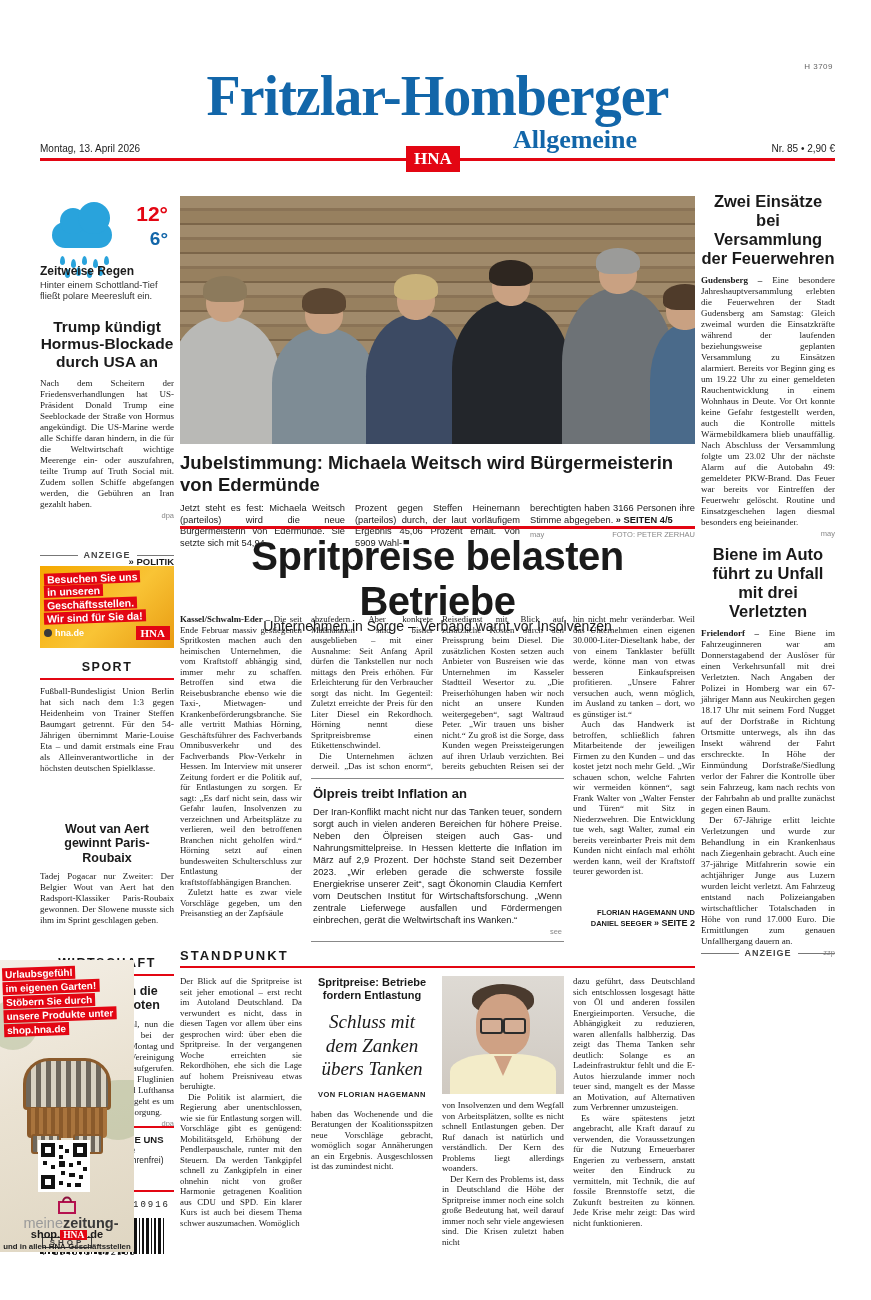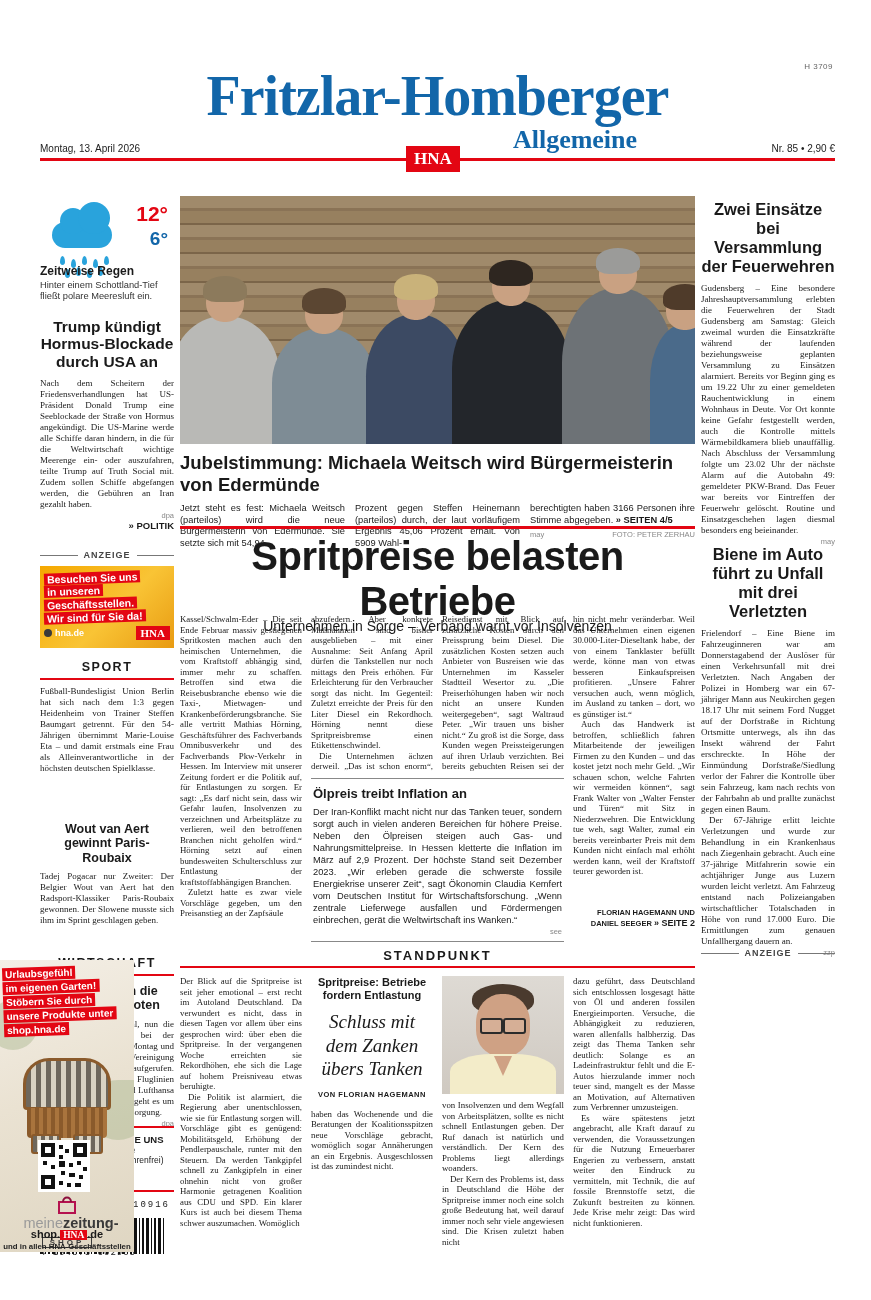--- a/index.html
+++ b/index.html
@@ -25,21 +25,21 @@
   
   .body-txt { font-family:"Liberation Serif", serif; font-size:9px; line-height:11px;
     text-align:justify; hyphens:auto; -webkit-hyphens:auto; }
   .body-sm { font-family:"Liberation Serif", serif; font-size:8.8px; line-height:10.5px;
     text-align:justify; hyphens:auto; -webkit-hyphens:auto; }
   .indent { text-indent:8px; }
   .credit { font-size:7.5px; color:#888; text-align:right; margin-top:1px; }
   .sec-head { font-weight:bold; font-size:12.5px; letter-spacing:1.5px; text-align:center;
     border-bottom:2px solid #e30613; padding-bottom:4px; }
   .rail-title { font-weight:bold; text-align:center; line-height:1.12; }
-  .ref { font-weight:bold; font-size:9.5px; text-align:right; }
+  .ref { font-weight:bold; font-size:9.5px; text-align:right;margin-top:36px; }
   .anz-label { display:flex; align-items:center; gap:6px; color:#444; font-size:9px; letter-spacing:1px;font-weight:bold; }
   .anz-label::before, .anz-label::after { content:""; flex:1; border-top:1px solid #777; }
   .red-rule2 { height:2px; background:#e30613; }
   
   .left-rail { left:40px; width:134px; }
   .weather { top:196px; height:112px; }
   .cloud-wrap { position:absolute; left:8px; top:14px; width:70px; height:52px; }
   .cloud { position:absolute; left:4px; top:12px; width:60px; height:26px; background:#29a3dc; border-radius:14px; }
   .cloud::before { content:""; position:absolute; left:8px; top:-14px; width:26px; height:26px; background:#29a3dc; border-radius:50%; }
   .cloud::after { content:""; position:absolute; left:26px; top:-20px; width:32px; height:32px; background:#29a3dc; border-radius:50%; }
@@ -92,51 +92,51 @@
   .cap-meta { display:flex; justify-content:space-between; margin-top:3px; color:#888; font-size:7.5px; }
   .cap-rule { left:180px; top:526px; width:515px; height:3px; background:#e30613; }
   .headline { left:180px; top:534px; width:515px; text-align:center; font-weight:bold;
     font-size:40px; letter-spacing:-0.5px; }
   .subhead { left:180px; top:586px; width:515px; text-align:center; font-size:14px;margin-top:32px; }
   .main-cols { left:180px; top:614px; width:515px; height:328px; display:flex; gap:9px; }
   .mcol { width:122px; overflow:hidden; }
   .mid { width:253px; display:flex; flex-direction:column; }
   .midcols { display:flex; gap:9px; height:178px; overflow:hidden; }
   .midcol { width:122px; overflow:hidden; }
-  .lead { font-weight:normal; }
+  .lead { font-weight:bold; }
   .infobox { margin-top:6px; border-top:1px solid #888; border-bottom:1px solid #888; padding:7px 2px 5px 2px; }
   .ib-title { font-weight:bold; font-size:13px; margin-bottom:5px; }
   .ib-body { font-size:9.3px; line-height:12px; text-align:justify; hyphens:auto; }
   .col4 { position:relative; }
   .authors { position:absolute; left:180px; top:908px; width:515px; }
   .authors-inner { position:absolute; right:0; width:122px; text-align:right; font-size:7.5px; font-weight:bold; line-height:10px; }
   .authors-inner .aref { font-size:9px; }
   
-  .sp-head { left:180px; top:948px; width:515px; text-align:center; font-weight:bold;
+  .sp-head { left:180px; top:948px; width:515px; text-align:left; font-weight:bold;
     font-size:13px; letter-spacing:2px; }
   .sp-rule { left:180px; top:966px; width:515px; height:2px; background:#e30613; }
   .sp-cols { left:180px; top:976px; width:515px; height:312px; display:flex; gap:9px; }
   .sp-col { width:122px; overflow:hidden; }
   .kicker { font-weight:bold; font-size:11px; text-align:center; line-height:1.2; }
   .sp-headline { font-family:"Liberation Serif", serif; font-style:italic; font-size:19px;
     text-align:center; line-height:1.22; margin:8px 0 10px 0; }
   .sp-byline { font-weight:bold; font-size:7.5px; text-align:center; letter-spacing:.5px; margin-bottom:10px; }
   .portrait { width:122px; height:118px; background:linear-gradient(180deg,#dedad4 0%,#cfc9c1 100%);
     position:relative; overflow:hidden; margin-bottom:6px; }
   .p-head { position:absolute; left:34px; top:18px; width:54px; height:62px; background:#cfa184; border-radius:46% 46% 42% 42%; }
   .p-hair { position:absolute; left:30px; top:8px; width:62px; height:30px; background:#4a3a2e; border-radius:50% 50% 40% 40%; }
   .p-glasses { position:absolute; left:38px; top:42px; width:46px; height:12px; }
   .p-glasses::before,.p-glasses::after { content:""; position:absolute; top:0; width:19px; height:12px;
     border:2px solid #2b2b2b; border-radius:3px; background:rgba(255,255,255,.15); }
   .p-glasses::before { left:0; } .p-glasses::after { right:0; }
   .p-shirt { position:absolute; left:8px; top:78px; width:106px; height:44px; background:#f3ecc9; border-radius:40% 40% 0 0; }
   .p-collar { position:absolute; left:52px; top:80px; width:18px; height:20px; background:#cfa184; clip-path:polygon(0 0,100% 0,50% 100%); }
   
   .right-rail { left:701px; width:134px; }
-  .fire { top:200px; }
+  .fire { top:192px; }
   .fire-title, .bee-title { font-weight:bold; font-size:16.5px; text-align:center; line-height:1.15; margin-bottom:7px; }
   .bee { top:545px; }
   .r-ad-label { top:948px; }
   .r-ad { top:960px; height:292px; width:134px; overflow:hidden; position:absolute;
     background:linear-gradient(160deg,#f4efe6 0%,#eae2d2 45%,#dfd6c2 100%); }
   .r-ad .leaf { position:absolute; border-radius:50% 0 50% 50%; background:rgba(150,170,120,.35); }
   .rad-lines { position:relative; padding:6px 3px 0 3px; transform:rotate(-2deg); z-index:2; }
   .rad-line { display:table; background:#e30613; color:#fff; font-weight:bold; font-size:10px;
     padding:1px 3px; margin-bottom:1px; white-space:nowrap; }
   .strandkorb { position:absolute; left:17px; top:98px; width:100px; height:96px; z-index:1; }

